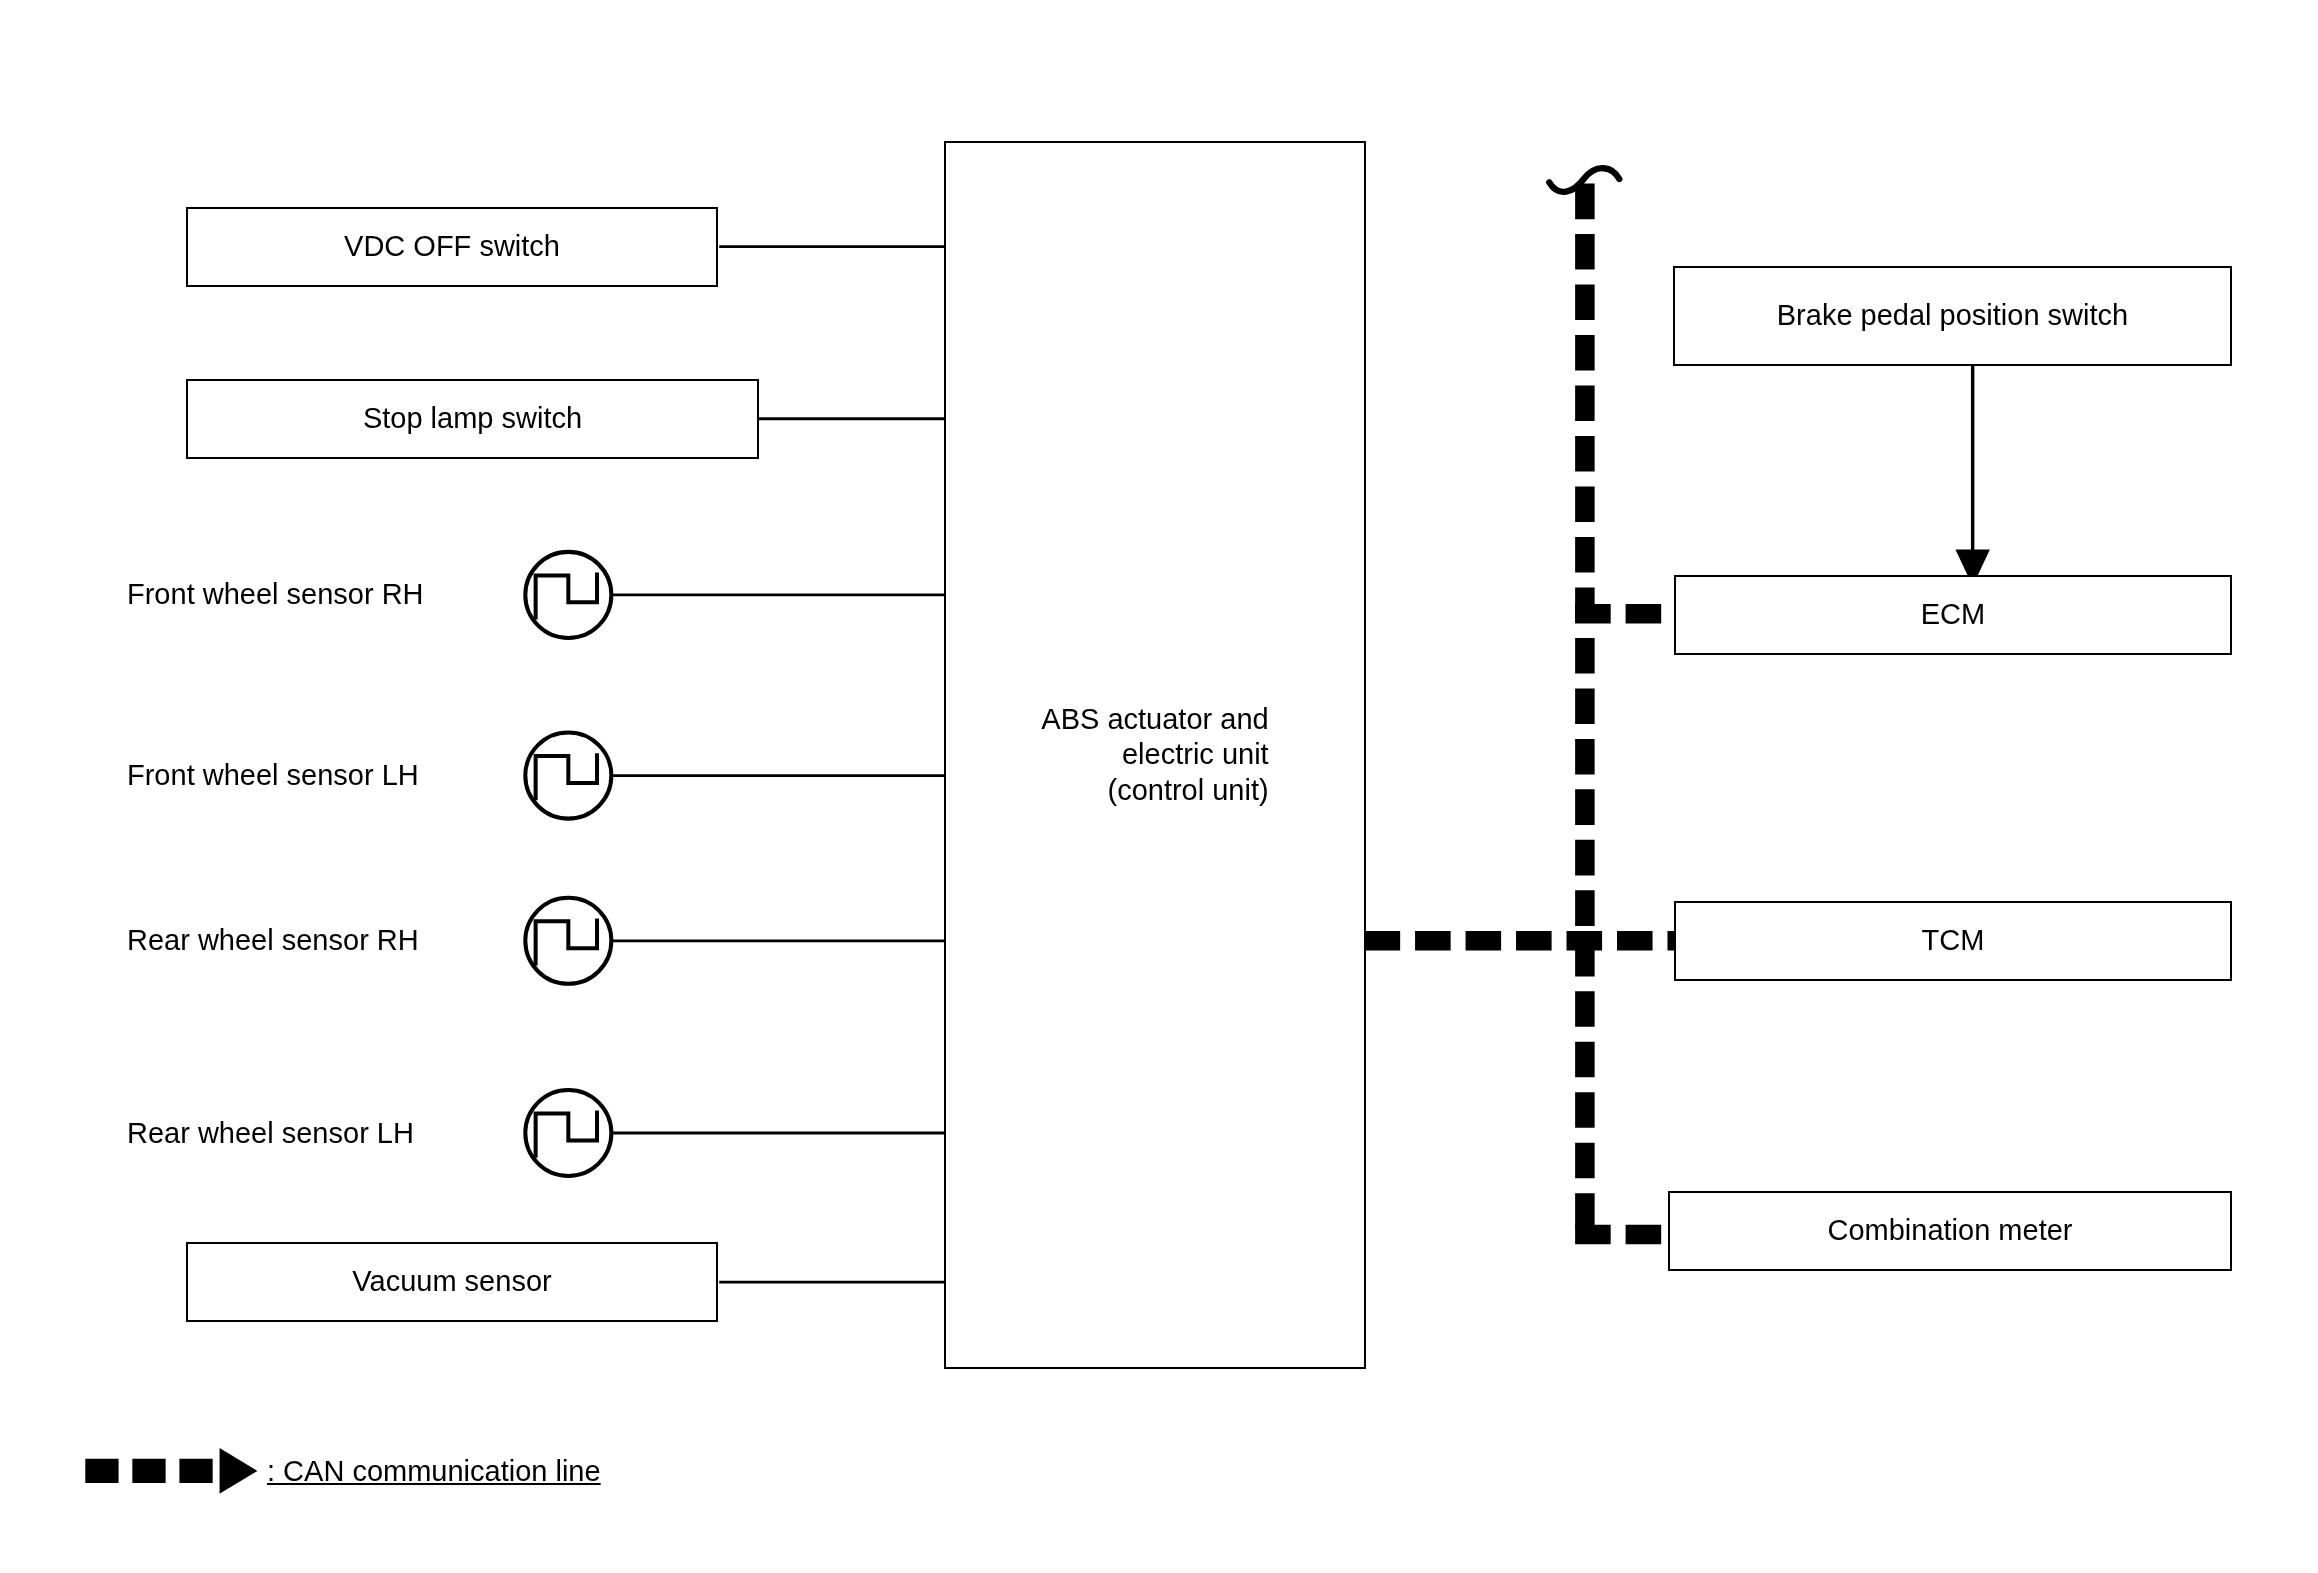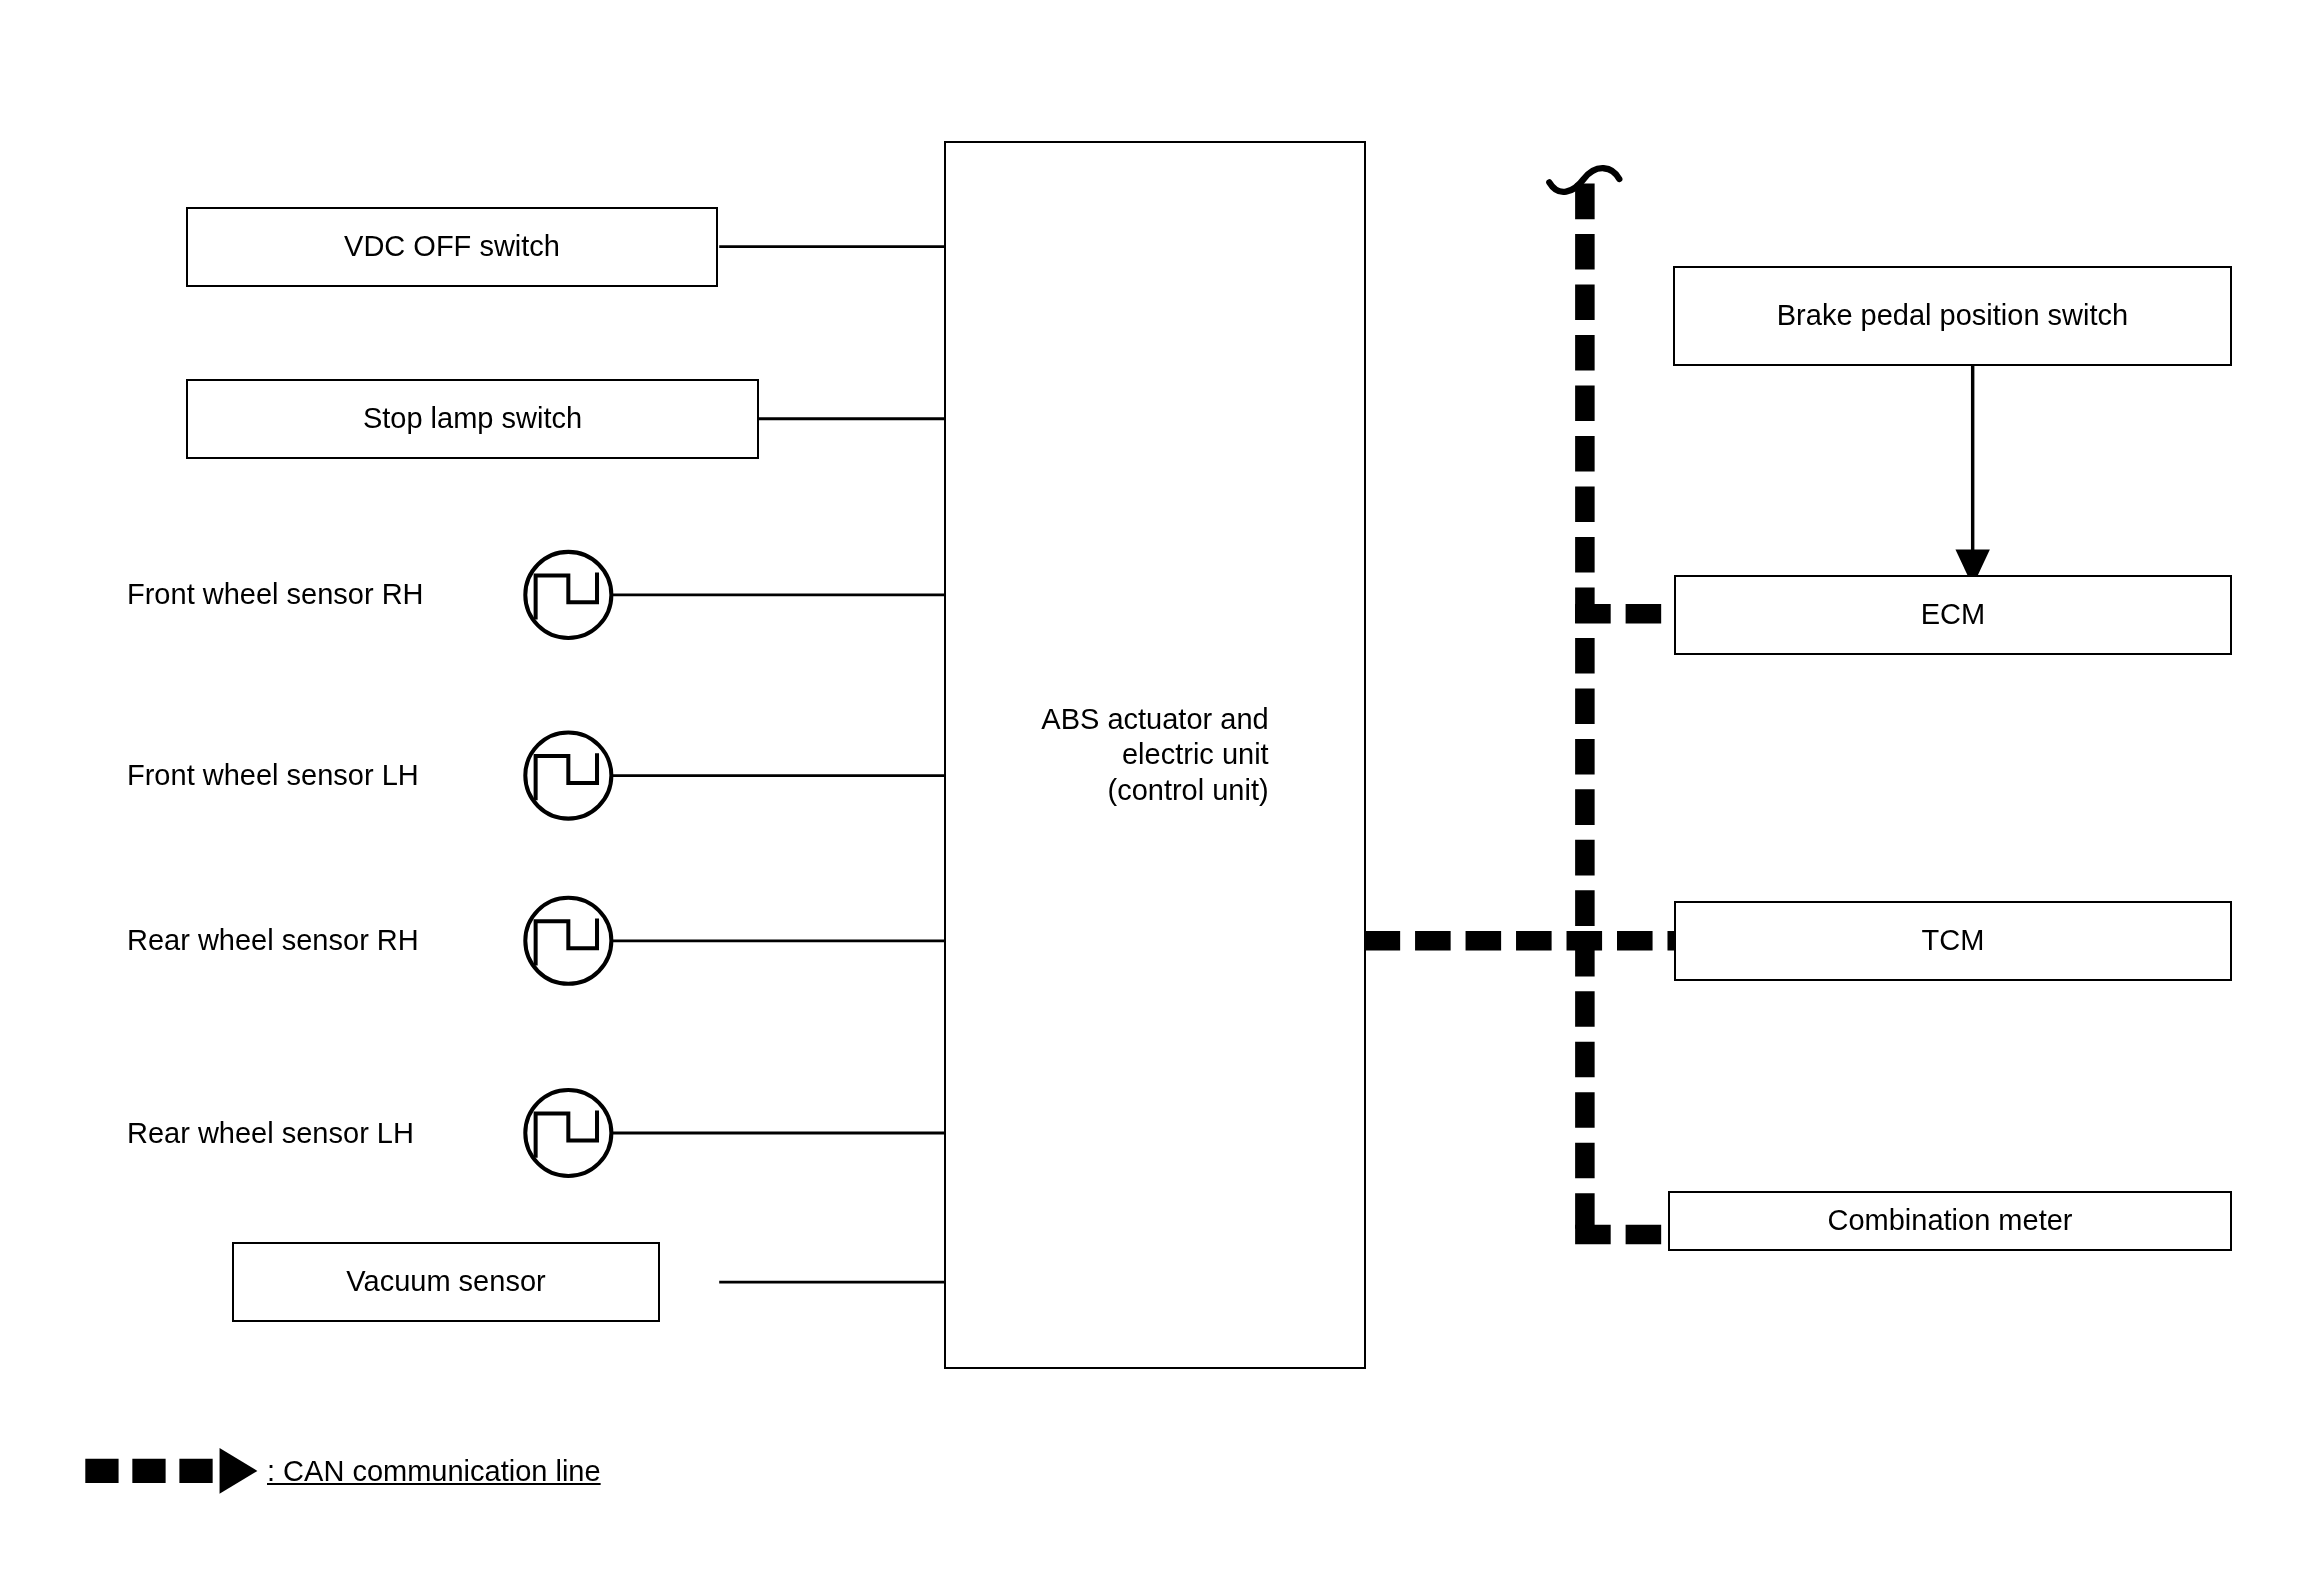--- a/index.html
+++ b/index.html
@@ -137,21 +137,21 @@
   </div>
 
   <div class="node-box" style="left:186px; top:207px; width:532px; height:80px;">
     <span class="node-label">VDC OFF switch</span>
   </div>
 
   <div class="node-box" style="left:186px; top:379px; width:573px; height:80px;">
     <span class="node-label">Stop lamp switch</span>
   </div>
 
-  <div class="node-box" style="left:186px; top:1242px; width:428px; height:80px;margin-left:46px;">
+  <div class="node-box" style="left:186px; top:1242px; width:532px; height:80px;">
     <span class="node-label">Vacuum sensor</span>
   </div>
 
   <div class="plain-label" style="left:127px; top:578px;">Front wheel sensor RH</div>
 
   <div class="plain-label" style="left:127px; top:759px;">Front wheel sensor LH</div>
 
   <div class="plain-label" style="left:127px; top:924px;text-align:center;">Rear wheel sensor RH</div>
 
   <div class="plain-label" style="left:127px; top:1117px;">Rear wheel sensor LH</div>
@@ -161,20 +161,20 @@
   </div>
 
   <div class="node-box" style="left:1674px; top:575px; width:558px; height:80px;">
     <span class="node-label">ECM</span>
   </div>
 
   <div class="node-box" style="left:1674px; top:901px; width:558px; height:80px;">
     <span class="node-label">TCM</span>
   </div>
 
-  <div class="node-box" style="left:1668px; top:1191px; width:564px; height:60px;">
+  <div class="node-box" style="left:1668px; top:1191px; width:564px; height:80px;">
     <span class="node-label">Combination meter</span>
   </div>
 
   <div class="legend-label" style="left:267px; top:1455px;">: CAN communication line</div>
 
 </div>
 
 
 </body></html>

